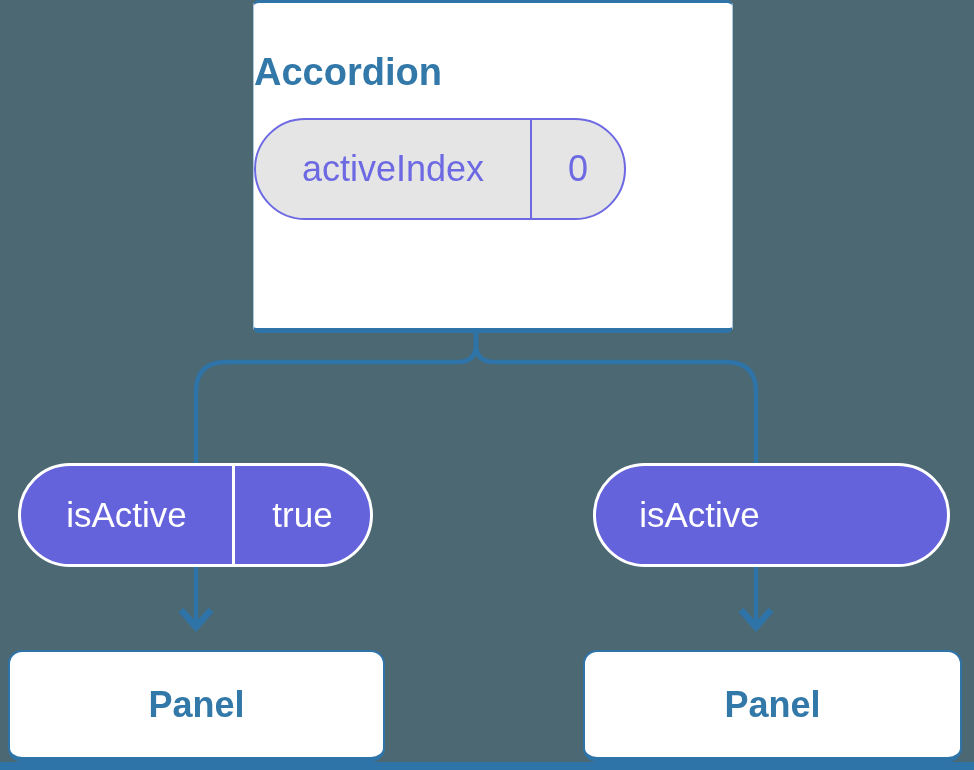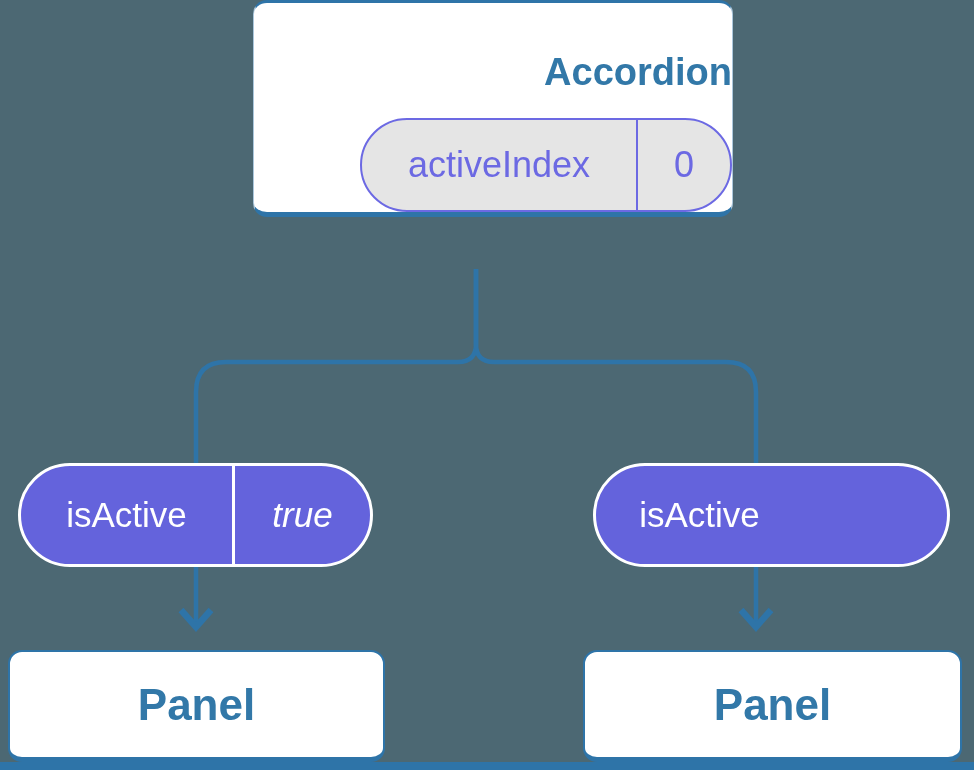--- a/index.html
+++ b/index.html
@@ -26,31 +26,31 @@
   .arrowhead {
     fill: none;
     stroke: #2E74A8;
     stroke-width: 6.5;
     stroke-linejoin: miter;
   }
 
   .accordion-card {
     position: absolute;
     left: 253px; top: 0;
-    width: 480px; height: 217px;
+    width: 480px; height: 333px;
     box-sizing: border-box;
     background: #FFFFFF;
-    border-radius: 14px;
+    border-radius: 6px;
     border-top: 3px solid #2E74A8;
     border-bottom: 5px solid #2E74A8;
     border-left: 1px solid rgba(46,116,168,0.40);
     border-right: 1px solid rgba(46,116,168,0.40);
     display: flex;
     flex-direction: column;
-    align-items: flex-end;
+    align-items: flex-start;
   }
   .accordion-title {
     margin-top: 48px;
     font-size: 38px;
     font-weight: 600;
     color: #3278A8;
   }
 
   .pill-outline {
     margin-top: 24px;
@@ -86,39 +86,39 @@
     align-items: stretch;
     color: #FFFFFF;
     font-size: 35px;
   }
   .pill-solid .seg-name {
     display: flex; align-items: center; justify-content: center;
   }
   .pill-solid .seg-value {
     flex: 1;
     border-left: 3px solid #FFFFFF;
-    display: flex; align-items: center; justify-content: center; font-style: italic;
+    display: flex; align-items: center; justify-content: center;
   }
   .pill-left  { left: 18px;  width: 355px; }
   .pill-left  .seg-name { width: 211px; }
   .pill-right { left: 593px; width: 357px; }
   .pill-right .seg-name { width: 207px; }
 
   .panel-card {
     position: absolute;
     top: 650px;
     height: 112px;
     box-sizing: border-box;
     background: #FFFFFF;
     border: 2px solid #2E74A8;
     border-bottom-width: 5px;
     border-radius: 14px;
     display: flex; align-items: center; justify-content: center;
     color: #3278A8;
-    font-size: 44px;
+    font-size: 36px;
     font-weight: 600;
   }
   .panel-left  { left: 8px;   width: 377px; }
   .panel-right { left: 583px; width: 379px; }
 
   .bottom-line {
     position: absolute;
     left: 0; bottom: 0;
     width: 100%; height: 8px;
     background: #2E74A8;

